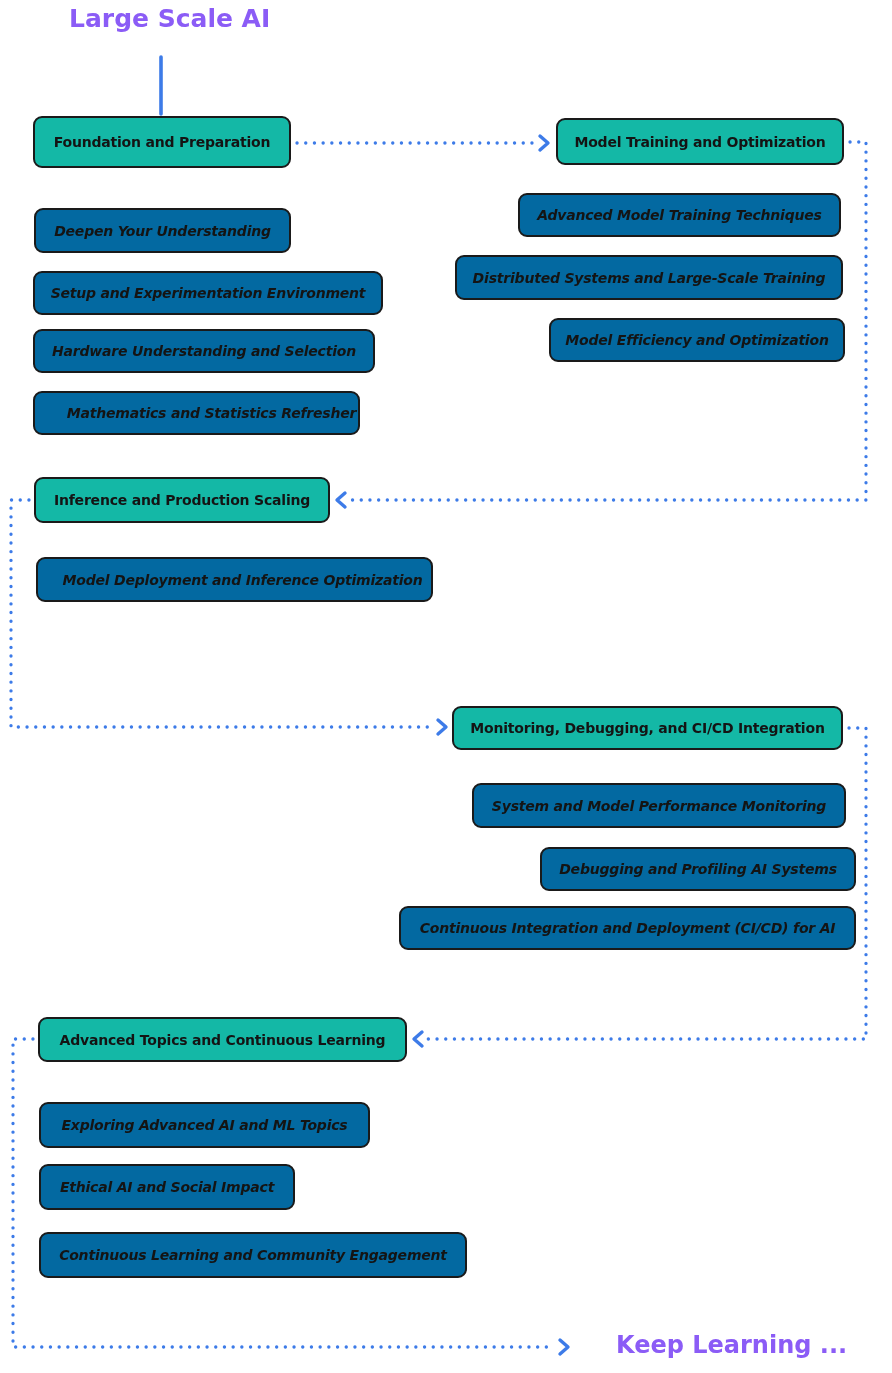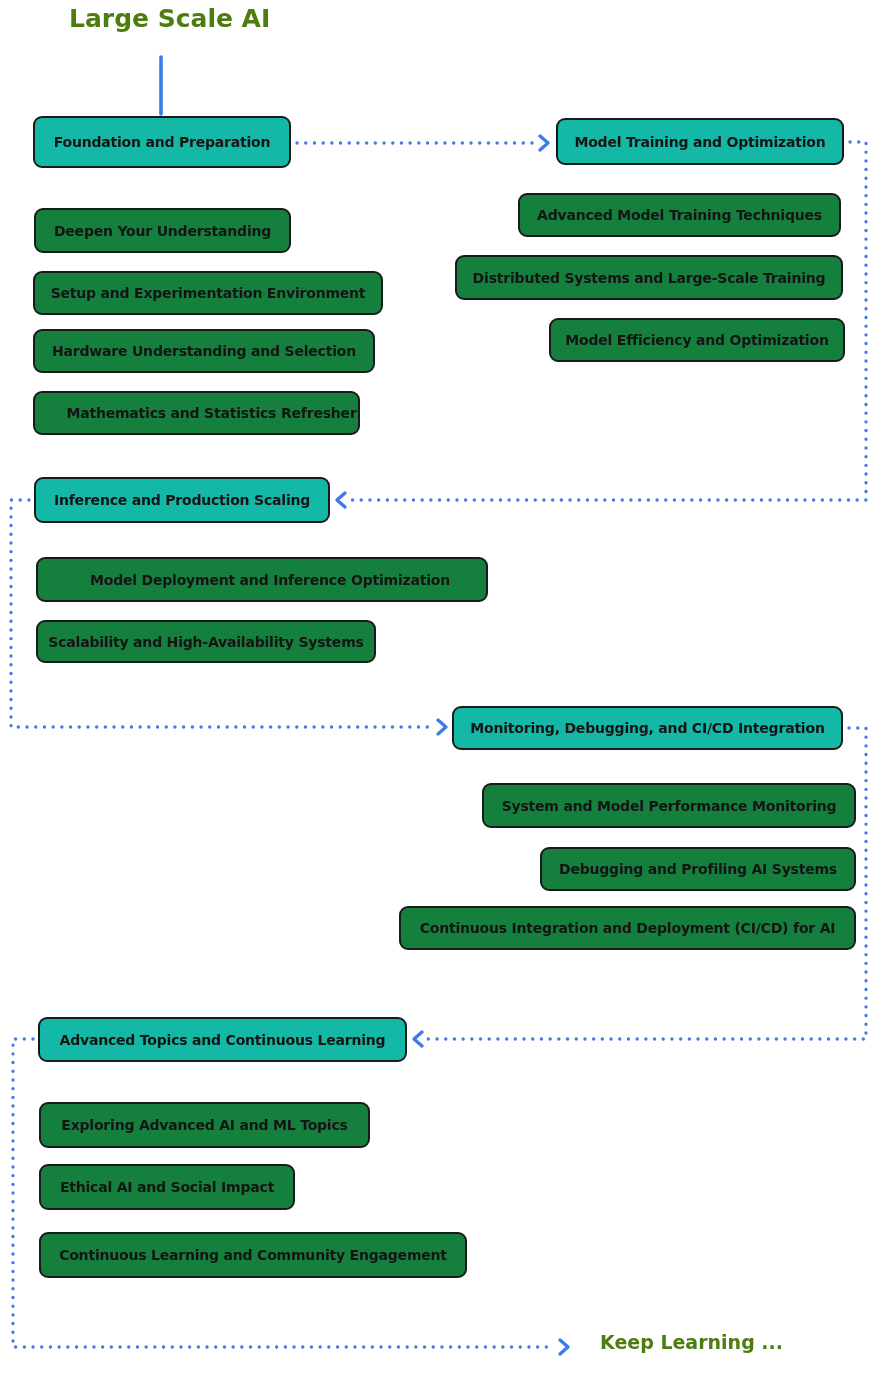--- a/index.html
+++ b/index.html
@@ -57,37 +57,38 @@
     color: #141414;
     text-align: center;
     white-space: nowrap;
     cursor: pointer;
   }
   .node.main {
     background: #14b8a6;
     border-width: 2.5px;
   }
   .node.sub {
-    background: #15803d;
+    background: #0369a1;
+    font-style: italic;
   }
   .big-label {
     position: absolute;
     font-weight: bold;
-    color: #4d7c0f;
+    color: #8b5cf6;
     white-space: nowrap;
   }
   #page-title {
     left: 69px;
     top: 4px;
     font-size: 25px;
   }
   #footer-label {
-    left: 600px;
+    left: 616px;
     top: 1331px;
-    font-size: 19px;
+    font-size: 24px;
   }
 </style>
 </head>
 <body>
 
 <div id="canvas">
 
   <svg id="connectors" viewBox="0 0 892 1373" xmlns="http://www.w3.org/2000/svg">
 
     <path class="solidline" d="M161 57 V114"></path>
@@ -115,25 +116,24 @@
   <div class="node sub" style="left:33px; top:271px; width:350px; height:44px;">Setup and Experimentation Environment</div>
   <div class="node sub" style="left:33px; top:329px; width:342px; height:44px;">Hardware Understanding and Selection</div>
   <div class="node sub" style="left:33px; top:391px; width:327px; height:44px;padding-left:30px;">Mathematics and Statistics Refresher</div>
 
   <div class="node main" style="left:556px; top:118px; width:288px; height:47px;">Model Training and Optimization</div>
   <div class="node sub" style="left:518px; top:193px; width:323px; height:44px;">Advanced Model Training Techniques</div>
   <div class="node sub" style="left:455px; top:255px; width:388px; height:45px;">Distributed Systems and Large-Scale Training</div>
   <div class="node sub" style="left:549px; top:318px; width:296px; height:44px;">Model Efficiency and Optimization</div>
 
   <div class="node main" style="left:34px; top:477px; width:296px; height:46px;">Inference and Production Scaling</div>
-  <div class="node sub" style="left:36px; top:557px; width:452px; height:45px;padding-left:16px;">Model Deployment and Inference Optimization</div>
-  <div class="node sub" style="left:36px; top:620px; width:340px; height:43px;">Scalability and High-Availability Systems</div>
+  <div class="node sub" style="left:36px; top:557px; width:397px; height:45px;padding-left:16px;">Model Deployment and Inference Optimization</div>
 
   <div class="node main" style="left:452px; top:706px; width:391px; height:44px;">Monitoring, Debugging, and CI/CD Integration</div>
-  <div class="node sub" style="left:482px; top:783px; width:374px; height:45px;">System and Model Performance Monitoring</div>
+  <div class="node sub" style="left:472px; top:783px; width:374px; height:45px;">System and Model Performance Monitoring</div>
   <div class="node sub" style="left:540px; top:847px; width:316px; height:44px;">Debugging and Profiling AI Systems</div>
   <div class="node sub" style="left:399px; top:906px; width:457px; height:44px;">Continuous Integration and Deployment (CI/CD) for AI</div>
 
   <div class="node main" style="left:38px; top:1017px; width:369px; height:45px;">Advanced Topics and Continuous Learning</div>
   <div class="node sub" style="left:39px; top:1102px; width:331px; height:46px;">Exploring Advanced AI and ML Topics</div>
   <div class="node sub" style="left:39px; top:1164px; width:256px; height:46px;">Ethical AI and Social Impact</div>
   <div class="node sub" style="left:39px; top:1232px; width:428px; height:46px;">Continuous Learning and Community Engagement</div>
 
   <div id="footer-label" class="big-label">Keep Learning ...</div>
 

